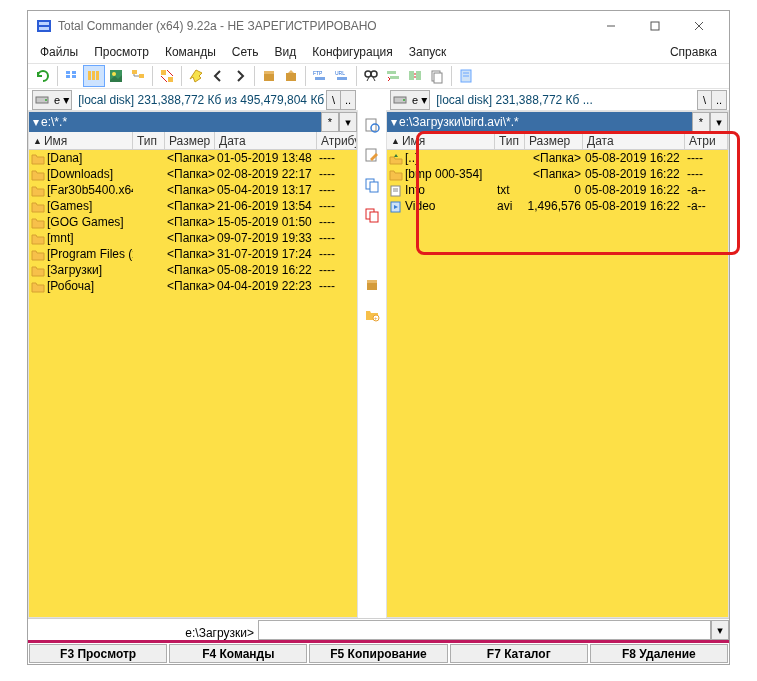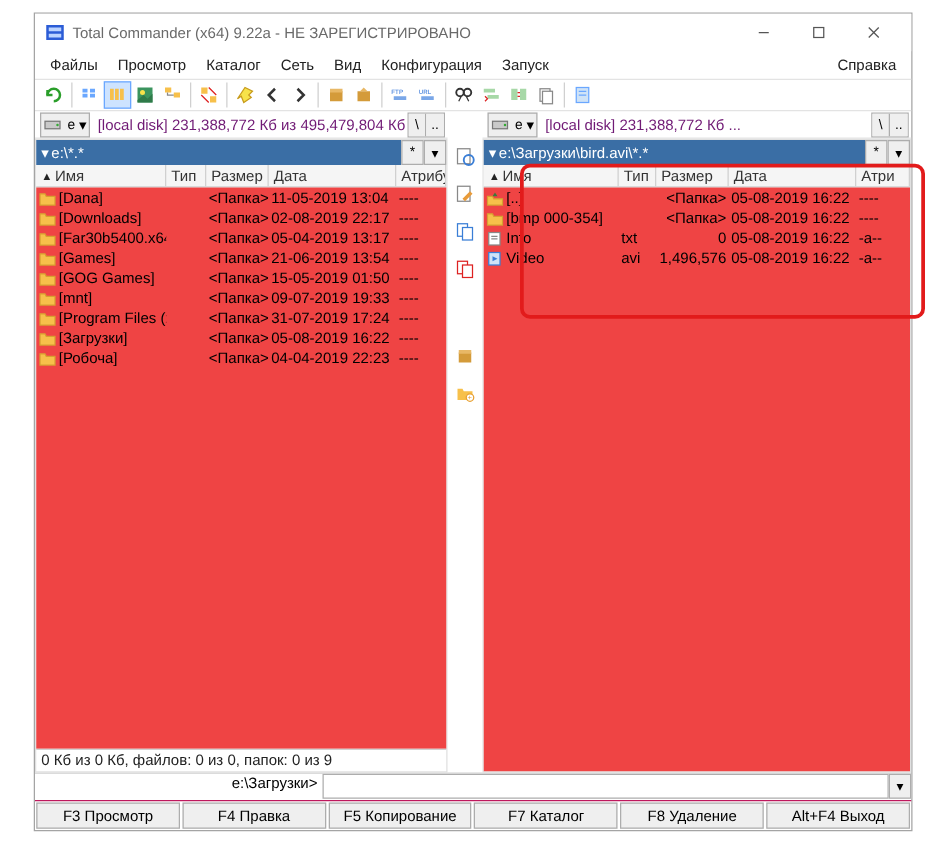--- a/index.html
+++ b/index.html
@@ -13,46 +13,46 @@
 .menubar { height: 22px; display: flex; align-items: center; padding: 0 4px; font-size: 12px; color: #222; }
 .menuitem { padding: 2px 8px; }
 .menubar .spacer { flex: 1; }
 .toolbar { height: 26px; display: flex; align-items: center; padding: 2px 4px; border-top: 1px solid #e3e3e3; border-bottom: 1px solid #e3e3e3; gap: 0; }
 .tbtn { width: 22px; height: 22px; display: flex; align-items: center; justify-content: center; border: 1px solid transparent; }
 .tbtn svg { width: 16px; height: 16px; }
 .tsep { width: 1px; height: 20px; background: #d0d0d0; margin: 0 3px; }
 .drivebar { height: 22px; display: flex; align-items: center; border-bottom: 1px solid #e3e3e3; }
 .driveselect { display: flex; align-items: center; border: 1px solid #adadad; height: 20px; margin: 0 4px; padding: 0 2px; background: #efefef; }
 .driveselect .drv { font-size: 11px; margin: 0 3px; }
-.driveinfo { flex: 1; font-size: 12px; padding: 0 2px; overflow: hidden; white-space: nowrap; color: #701a75; }
+.driveinfo { flex: 1; font-size: 12px; padding: 0 2px; overflow: hidden; white-space: nowrap; color: #0c4a6e; }
 .drivebtns { display: flex; border: 1px solid #adadad; margin-right: 2px; }
 .drivebtns .db { width: 14px; height: 18px; display: flex; align-items: center; justify-content: center; border-right: 1px solid #adadad; font-size: 11px; background: #efefef; }
 .drivebtns .db:last-child { border-right: none; }
 .pathtabrow { height: 20px; display: flex; align-items: stretch; }
 .pathtab { flex: 1; background: #3a6ea5; color: #fff; font-size: 12px; padding: 2px 4px; display: flex; align-items: center; }
 .pathtab .arrow { margin-right: 2px; }
 .tabend { width: 18px; border: 1px solid #adadad; background: #efefef; display: flex; align-items: center; justify-content: center; font-size: 11px; }
 .headerrow { height: 18px; display: flex; background: #f5f5f5; border-bottom: 1px solid #d0d0d0; font-size: 12px; color: #333; }
 .hcell { border-right: 1px solid #d0d0d0; padding: 1px 4px; display: flex; align-items: center; overflow: hidden; }
 .hcell .sort { margin-right: 2px; color: #222; font-size: 9px; }
 .panels { flex: 1; display: flex; position: relative; }
 .panel { display: flex; flex-direction: column; border: 1px solid #e0e0e0; }
 .panel.left { width: 330px; }
 .mid { width: 28px; display: flex; flex-direction: column; align-items: center; padding-top: 4px; gap: 10px; }
 .midbtn { width: 20px; height: 20px; display: flex; align-items: center; justify-content: center; }
 .panel.right { flex: 1; position: relative; }
-.filelist { flex: 1; overflow: hidden; background: #ef4444; }
+.filelist { flex: 1; overflow: hidden; background: #fde047; }
 .row { display: flex; height: 16px; font-size: 12px; color: #000; align-items: center; }
 .cell { padding: 0 2px; overflow: hidden; white-space: nowrap; }
 .fi { width: 14px; height: 12px; display: inline-block; margin-right: 2px; vertical-align: middle; }
 .status { height: 18px; border-top: 1px solid #d0d0d0; font-size: 12px; padding: 1px 4px; color: #222; }
-.cmdline { height: 22px; display: flex; align-items: flex-start; border-top: 1px solid #d0d0d0; font-size: 12px; }
+.cmdline { height: 22px; display: flex; align-items: flex-end; border-top: 1px solid #d0d0d0; font-size: 12px; }
 .cmdlabel { text-align: right; padding: 0 4px; width: 230px; }
 .cmdinput { flex: 1; border: 1px solid #adadad; height: 20px; padding: 0 2px; background: #fff; }
-.fbar { height: 24px; display: flex; border-top: 1px solid #be185d; }
+.fbar { height: 24px; display: flex; border-top: 3px solid #be185d; font-weight: bold; }
 .fbtn { flex: 1; border: 1px solid #adadad; background: #efefef; display: flex; align-items: center; justify-content: center; font-size: 12px; margin: 1px; }
 .hilite { position: absolute; border: 3px solid #e21b1b; border-radius: 8px; pointer-events: none; }
 </style>
 </head>
 <body>
 
 <div class="window">
 
   <div class="titlebar">
     <span class="icon">
@@ -79,21 +79,21 @@
             <line x1="1" y1="1" x2="9" y2="9" stroke="#555" stroke-width="1"></line>
             <line x1="9" y1="1" x2="1" y2="9" stroke="#555" stroke-width="1"></line>
           </svg>
         </div>
     </div>
   </div>
 
   <div class="menubar">
     <span class="menuitem">Файлы</span>
     <span class="menuitem">Просмотр</span>
-    <span class="menuitem">Каталог</span>
+    <span class="menuitem">Команды</span>
     <span class="menuitem">Сеть</span>
     <span class="menuitem">Вид</span>
     <span class="menuitem">Конфигурация</span>
     <span class="menuitem">Запуск</span>
     <span class="spacer"></span>
     <span class="menuitem">Справка</span>
   </div>
 
   <div class="toolbar">
     <div class="tbtn">
@@ -275,21 +275,21 @@
         <div class="hcell" style="width:102px">Дата</div>
         <div class="hcell" style="flex:1">Атрибу</div>
       </div>
       <div class="filelist" id="list-left">
           <div class="row">
             <span class="cell" style="width:104px"><span class="fi"><svg width="14" height="12">
                   <path d="M1 2 L5 2 L6 4 L13 4 L13 11 L1 11 Z" fill="#f7c04a" stroke="#d6a030"></path>
                 </svg></span>[Dana]</span>
             <span class="cell" style="width:32px"></span>
             <span class="cell" style="width:50px;text-align:right">&lt;Папка&gt;</span>
-            <span class="cell" style="width:102px">11-05-2019 13:04</span>
+            <span class="cell" style="width:102px">01-05-2019 13:48</span>
             <span class="cell" style="flex:1">----</span>
           </div>
           <div class="row">
             <span class="cell" style="width:104px"><span class="fi"><svg width="14" height="12">
                   <path d="M1 2 L5 2 L6 4 L13 4 L13 11 L1 11 Z" fill="#f7c04a" stroke="#d6a030"></path>
                 </svg></span>[Downloads]</span>
             <span class="cell" style="width:32px"></span>
             <span class="cell" style="width:50px;text-align:right">&lt;Папка&gt;</span>
             <span class="cell" style="width:102px">02-08-2019 22:17</span>
             <span class="cell" style="flex:1">----</span>
@@ -351,21 +351,20 @@
           <div class="row">
             <span class="cell" style="width:104px"><span class="fi"><svg width="14" height="12">
                   <path d="M1 2 L5 2 L6 4 L13 4 L13 11 L1 11 Z" fill="#f7c04a" stroke="#d6a030"></path>
                 </svg></span>[Робоча]</span>
             <span class="cell" style="width:32px"></span>
             <span class="cell" style="width:50px;text-align:right">&lt;Папка&gt;</span>
             <span class="cell" style="width:102px">04-04-2019 22:23</span>
             <span class="cell" style="flex:1">----</span>
           </div>
         </div>
-      <div class="status">0 Кб из 0 Кб, файлов: 0 из 0, папок: 0 из 9</div>
     </div>
 
     <div class="mid">
       <div class="midbtn">
           <svg width="16" height="16">
             <rect x="2" y="2" width="10" height="12" fill="#fff" stroke="#888"></rect>
             <circle cx="11" cy="11" r="4" fill="none" stroke="#3a7ed6" stroke-width="1.5"></circle>
           </svg>
         </div>
       <div class="midbtn">
@@ -468,22 +467,21 @@
   </div>
 
   <div class="cmdline">
     <div class="cmdlabel">e:\Загрузки&gt;</div>
     <input class="cmdinput" value="" style="">
     <div class="tabend" style="width:18px;height:20px">▾</div>
   </div>
 
   <div class="fbar">
     <div class="fbtn">F3 Просмотр</div>
-    <div class="fbtn">F4 Правка</div>
+    <div class="fbtn">F4 Команды</div>
     <div class="fbtn">F5 Копирование</div>
     <div class="fbtn">F7 Каталог</div>
     <div class="fbtn">F8 Удаление</div>
-    <div class="fbtn">Alt+F4 Выход</div>
   </div>
 
 </div>
 
 <div class="hilite" style="left:416px; top:131px; width:324px; height:124px;"></div>
 
 </body></html>

